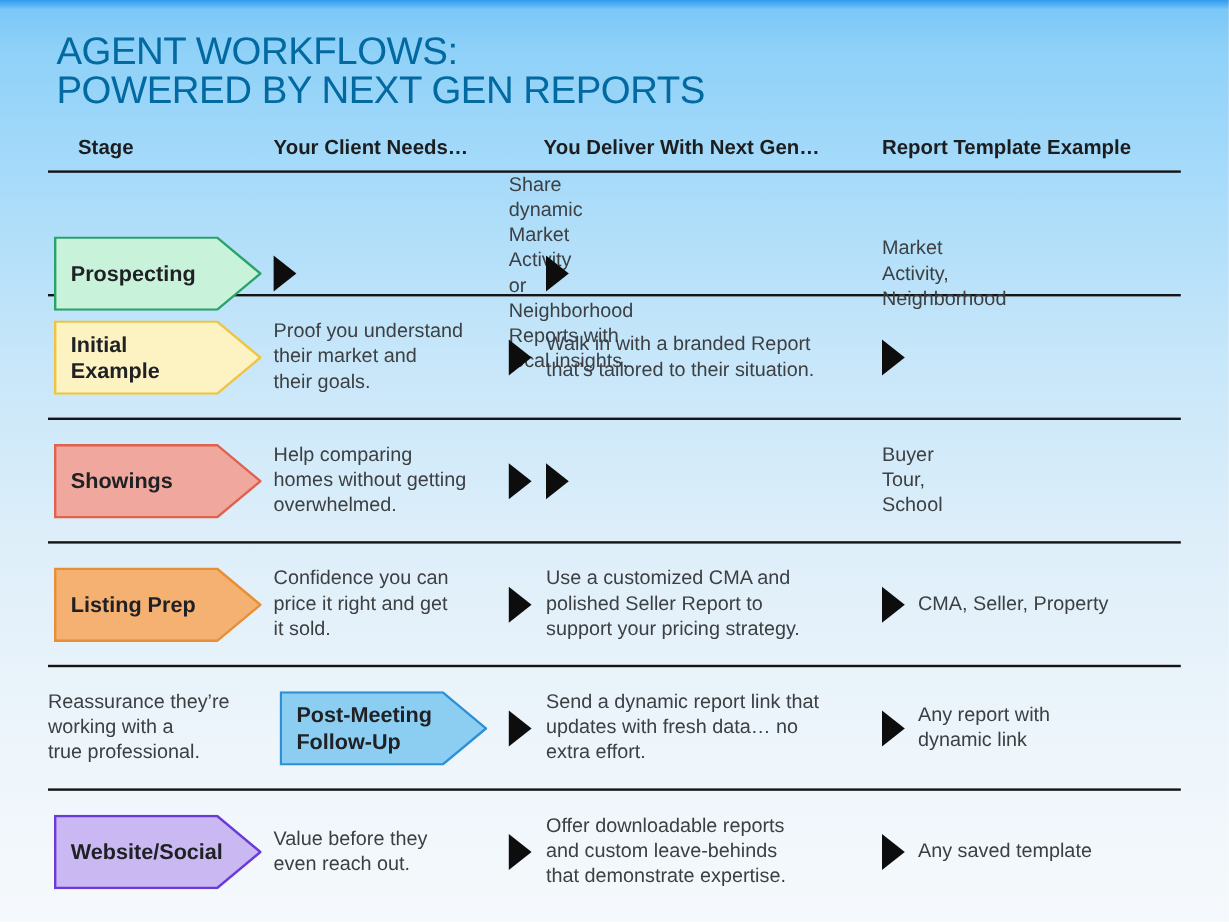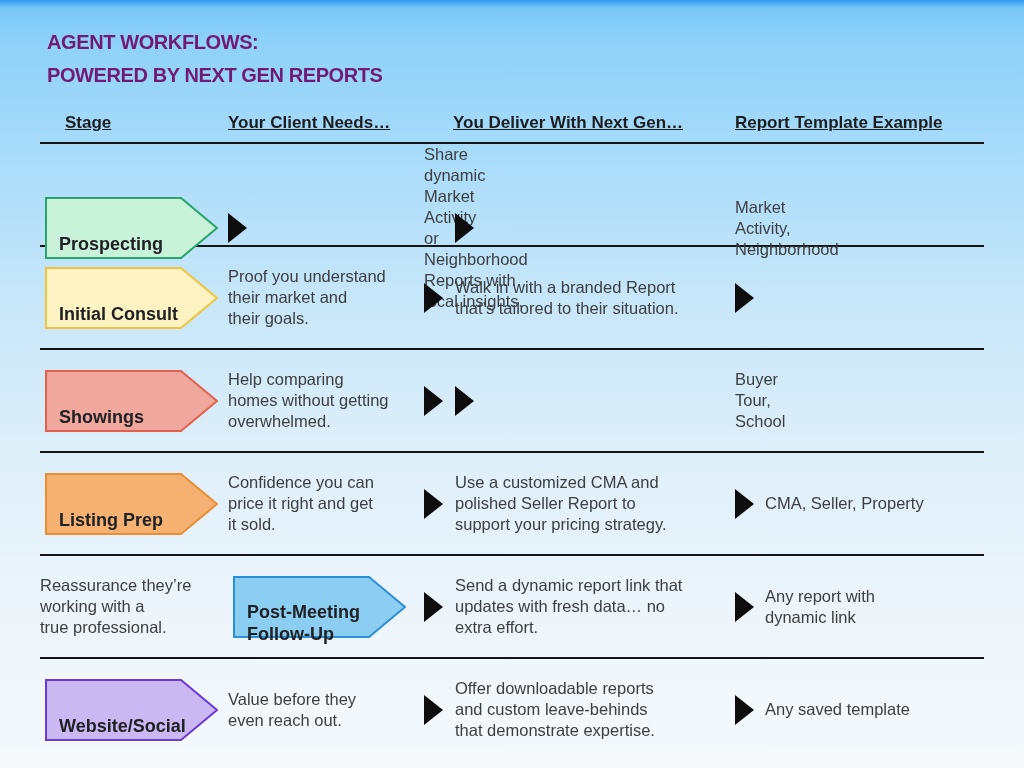--- a/index.html
+++ b/index.html
@@ -8,44 +8,44 @@
     font-family:"Liberation Sans","DejaVu Sans",sans-serif;
     background:linear-gradient(180deg,
       #2f9bee 0px,#7ac7f7 8px,#8ed1f8 40px,#a5dafa 18%,
       #c6e6f9 38%,#ddeef9 58%,#edf5fb 80%,#f5f9fc 100%);
     overflow:hidden;
     -webkit-font-smoothing:antialiased;
   }
   .page{padding:26px 40px 0 40px;}
   .title{
     margin-left:7px;
-    font-size:20px;line-height:33px;font-weight:700;
-    color:#701a75;letter-spacing:-0.4px;
+    font-size:32px;line-height:33px;font-weight:400;
+    color:#0369a1;letter-spacing:-0.4px;
   }
   .thead{
     display:grid;grid-template-columns:188px 225px 282px 1fr;
     margin-top:21px;
     font-size:17px;font-weight:700;color:#1c1d1f;
-    align-items:end;padding-bottom:9px;text-decoration:underline;
+    align-items:end;padding-bottom:9px;
   }
   .thead .c1{padding-left:25px;}
   .row{
     display:grid;grid-template-columns:188px 196px 31px 280px 30px 1fr;
     height:101px;border-top:2px solid #141414;
     align-items:center;
   }
   .cell{display:flex;align-items:center;height:100%;}
   .cell-text{
     font-size:16.5px;line-height:21px;color:#3c4043;
     white-space:pre-line;
   }
   .stage-wrap{position:relative;width:173px;height:62px;margin-left:5px;}
   .stage-wrap svg{position:absolute;left:0;top:0;}
   .stage-label{
-    position:absolute;left:14px;top:16px;height:62px;width:120px;
+    position:absolute;left:14px;top:0;height:62px;width:120px;
     display:flex;align-items:center;
     font-size:18px;line-height:22px;font-weight:700;color:#202124;
     white-space:pre-line;
   }
   .arrow{
     width:0;height:0;
     border-top:15px solid transparent;
     border-bottom:15px solid transparent;
     border-left:19px solid #0d0d0d;
   }
@@ -89,21 +89,21 @@
     <div class="cell cell-text">Market Activity,
 Neighborhood</div>
   </div>
 
   <div class="row">
     <div class="cell">
       <div class="stage-wrap">
         <svg width="173" height="62" viewBox="0 0 173 62">
           <polygon points="1,1 136,1 172,31 136,61 1,61" stroke-width="2" fill="#fcf2c2" stroke="#f0c441"></polygon>
         </svg>
-        <div class="stage-label">Initial Consult</div>
+        <div class="stage-label">Initial Example</div>
       </div>
     </div>
     <div class="cell cell-text">Proof you understand
 their market and
 their goals.</div>
     <div class="cell">
       <div class="arrow"></div>
     </div>
     <div class="cell cell-text">Walk in with a branded Report
 that’s tailored to their situation.</div>

